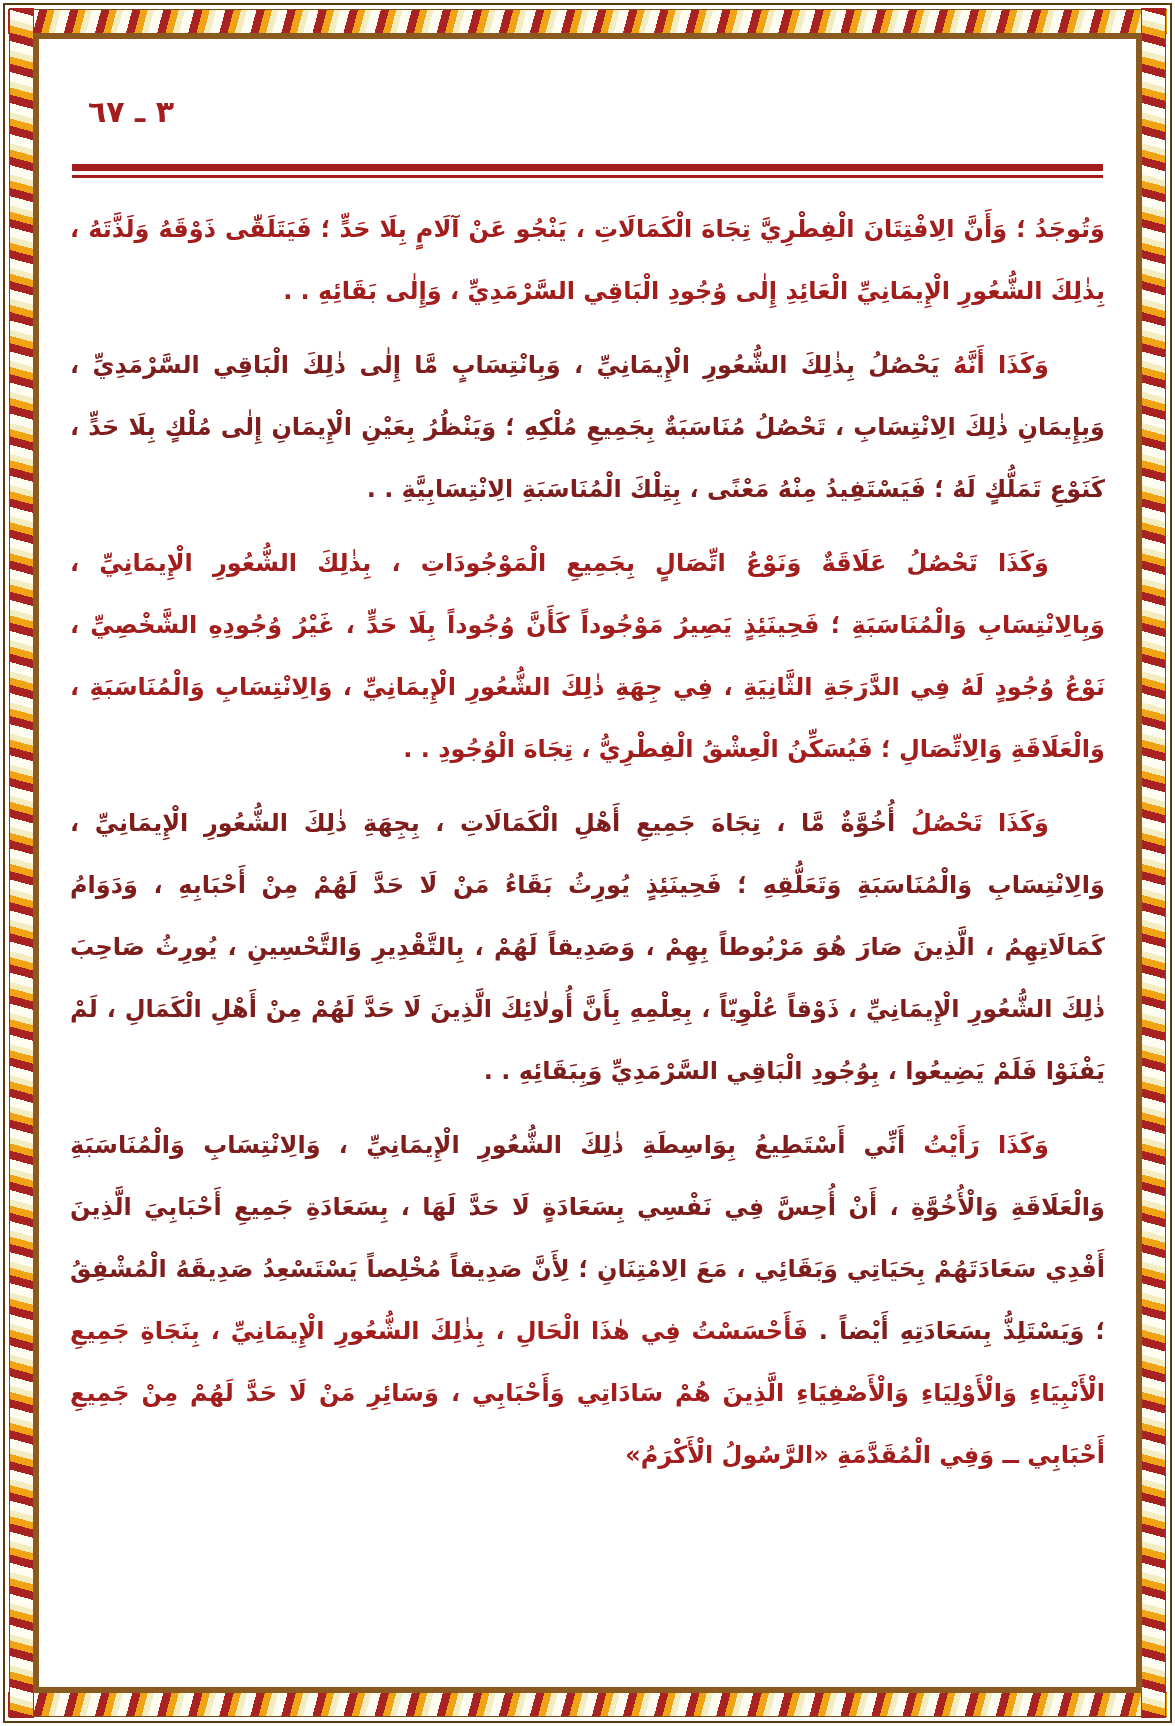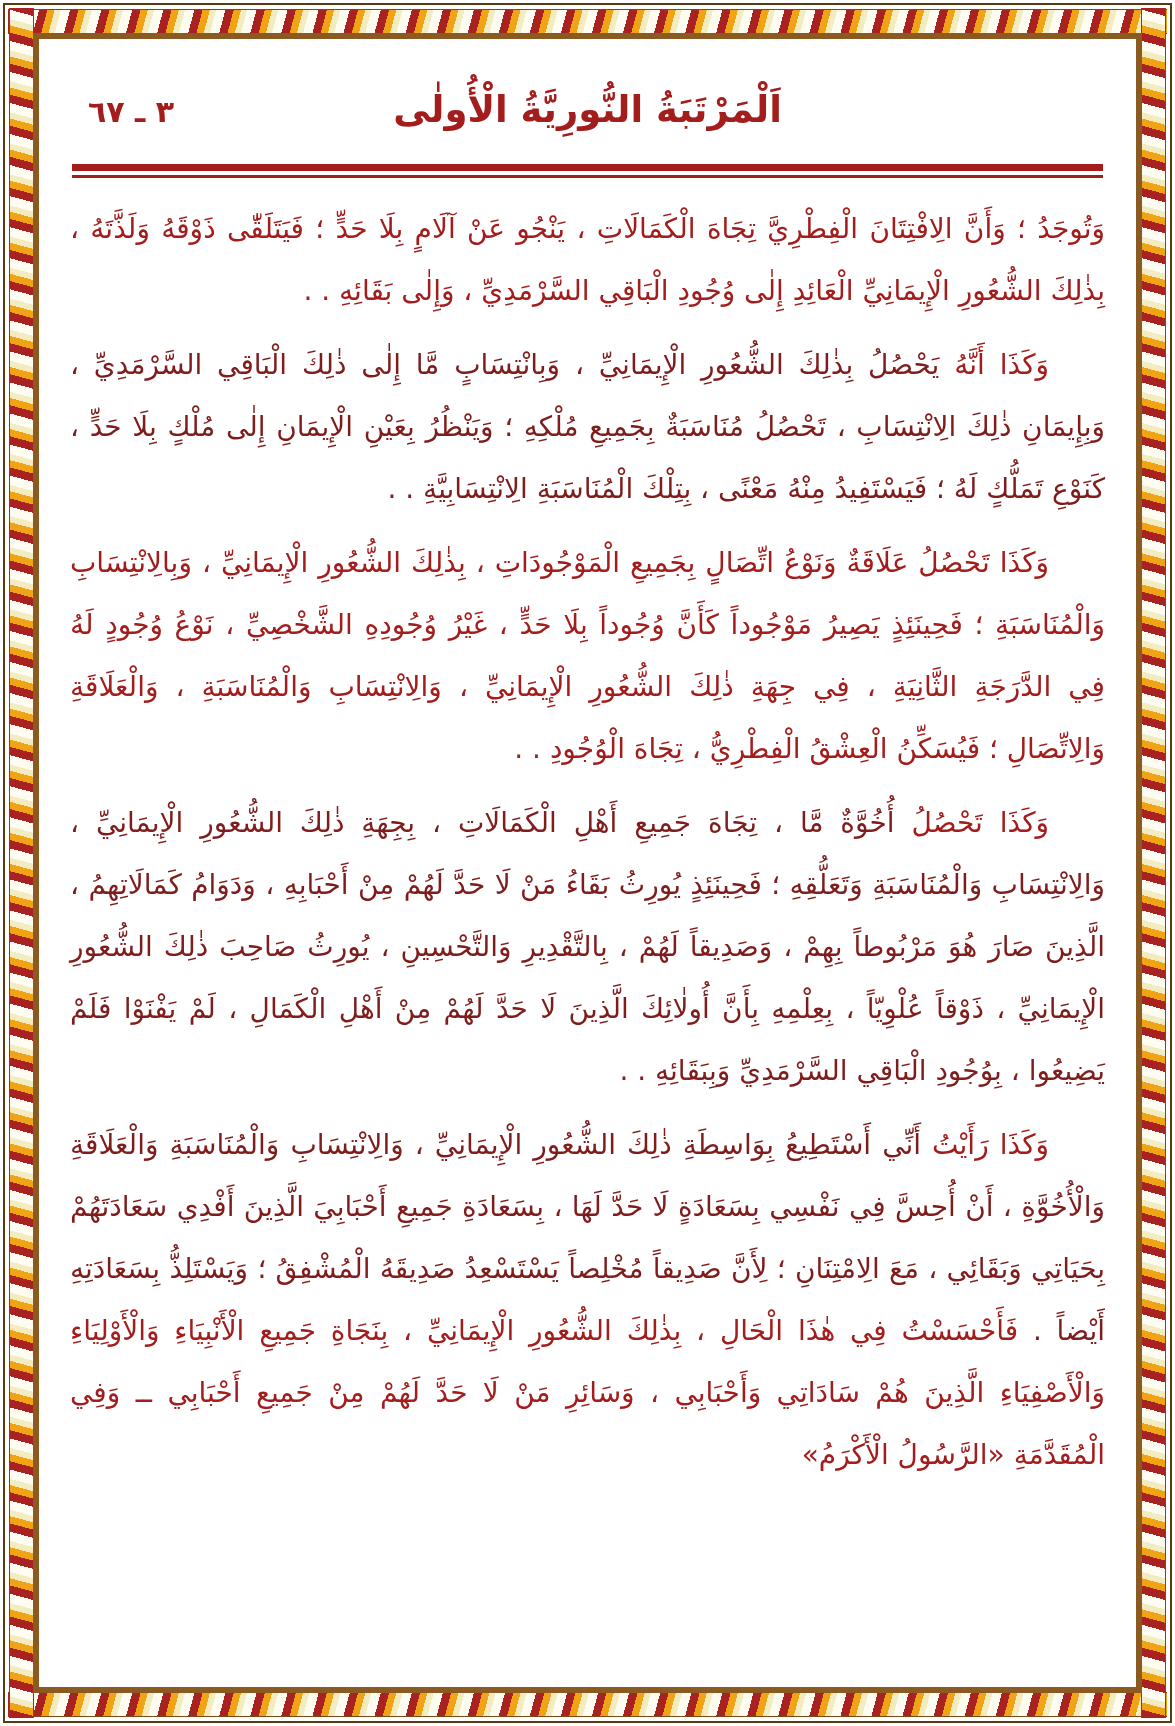--- a/index.html
+++ b/index.html
@@ -66,21 +66,21 @@
     margin:8px 6px 20px 6px;
     height:4px;
     border-top:7px solid #a31d1d;
     border-bottom:3px solid #a31d1d;
   }
   .text-body{
     margin:0 4px;
   }
   .para{
     margin:0 0 12px 0;
-    font-size:28px;font-weight:normal;
+    font-size:24px;font-weight:bold;
     line-height:62px;
     text-align:justify;
     text-justify:inter-word;
     color:#161616;
   }
   .para.indent{text-indent:56px;}
   .seg.red{color:#a31d1d;}
   .seg.black{color:#7f1d1d;}
 </style>
 </head>
@@ -90,21 +90,20 @@
 
   <div class="frame-outline"></div>
   <div class="band h top"></div>
   <div class="band h bottom"></div>
   <div class="band v left"></div>
   <div class="band v right"></div>
   <div class="frame-inner"></div>
 
   <div class="content">
     <div class="header">
-      <div class="page-title">اَلْمَرْتَبَةُ النُّورِيَّةُ الْأُولٰى</div>
       <div class="page-number">٣ ـ ٦٧</div>
     </div>
 
     <div class="double-rule"></div>
 
     <div class="text-body">
         <p class="para"><span class="seg red">وَتُوجَدُ ؛ وَأَنَّ الِافْتِتَانَ الْفِطْرِيَّ تِجَاهَ الْكَمَالَاتِ ، يَنْجُو عَنْ آلَامٍ بِلَا حَدٍّ ؛ فَيَتَلَقّٰى ذَوْقَهُ وَلَذَّتَهُ ، بِذٰلِكَ الشُّعُورِ الْإِيمَانِيِّ الْعَائِدِ إِلٰى وُجُودِ الْبَاقِي السَّرْمَدِيِّ ، وَإِلٰى بَقَائِهِ . .</span></p>
         <p class="para indent"><span class="seg red">وَكَذَا أَنَّهُ </span><span class="seg black">يَحْصُلُ بِذٰلِكَ الشُّعُورِ الْإِيمَانِيِّ ، وَبِانْتِسَابٍ مَّا إِلٰى ذٰلِكَ الْبَاقِي السَّرْمَدِيِّ ، وَبِإِيمَانِ ذٰلِكَ الِانْتِسَابِ ، تَحْصُلُ مُنَاسَبَةٌ بِجَمِيعِ مُلْكِهِ ؛ وَيَنْظُرُ بِعَيْنِ الْإِيمَانِ إِلٰى مُلْكٍ بِلَا حَدٍّ ، كَنَوْعِ تَمَلُّكٍ لَهُ ؛ فَيَسْتَفِيدُ مِنْهُ مَعْنًى ، بِتِلْكَ الْمُنَاسَبَةِ الِانْتِسَابِيَّةِ . .</span></p>
         <p class="para indent"><span class="seg red">وَكَذَا تَحْصُلُ عَلَاقَةٌ وَنَوْعُ اتِّصَالٍ بِجَمِيعِ الْمَوْجُودَاتِ ، بِذٰلِكَ الشُّعُورِ الْإِيمَانِيِّ ، وَبِالِانْتِسَابِ وَالْمُنَاسَبَةِ ؛ فَحِينَئِذٍ يَصِيرُ مَوْجُوداً كَأَنَّ وُجُوداً بِلَا حَدٍّ ، غَيْرُ وُجُودِهِ الشَّخْصِيِّ ، نَوْعُ وُجُودٍ لَهُ فِي الدَّرَجَةِ الثَّانِيَةِ ، فِي جِهَةِ ذٰلِكَ الشُّعُورِ الْإِيمَانِيِّ ، وَالِانْتِسَابِ وَالْمُنَاسَبَةِ ، وَالْعَلَاقَةِ وَالِاتِّصَالِ ؛ فَيُسَكِّنُ الْعِشْقُ الْفِطْرِيُّ ، تِجَاهَ الْوُجُودِ . .</span></p>
         <p class="para indent"><span class="seg red">وَكَذَا تَحْصُلُ </span><span class="seg black">أُخُوَّةٌ مَّا ، تِجَاهَ جَمِيعِ أَهْلِ الْكَمَالَاتِ ، بِجِهَةِ ذٰلِكَ الشُّعُورِ الْإِيمَانِيِّ ، وَالِانْتِسَابِ وَالْمُنَاسَبَةِ وَتَعَلُّقِهِ ؛ فَحِينَئِذٍ يُورِثُ بَقَاءُ مَنْ لَا حَدَّ لَهُمْ مِنْ أَحْبَابِهِ ، وَدَوَامُ كَمَالَاتِهِمُ ، الَّذِينَ صَارَ هُوَ مَرْبُوطاً بِهِمْ ، وَصَدِيقاً لَهُمْ ، بِالتَّقْدِيرِ وَالتَّحْسِينِ ، يُورِثُ صَاحِبَ ذٰلِكَ الشُّعُورِ الْإِيمَانِيِّ ، ذَوْقاً عُلْوِيّاً ، بِعِلْمِهِ بِأَنَّ أُولٰائِكَ الَّذِينَ لَا حَدَّ لَهُمْ مِنْ أَهْلِ الْكَمَالِ ، لَمْ يَفْنَوْا فَلَمْ يَضِيعُوا ، بِوُجُودِ الْبَاقِي السَّرْمَدِيِّ وَبِبَقَائِهِ . .</span></p>

